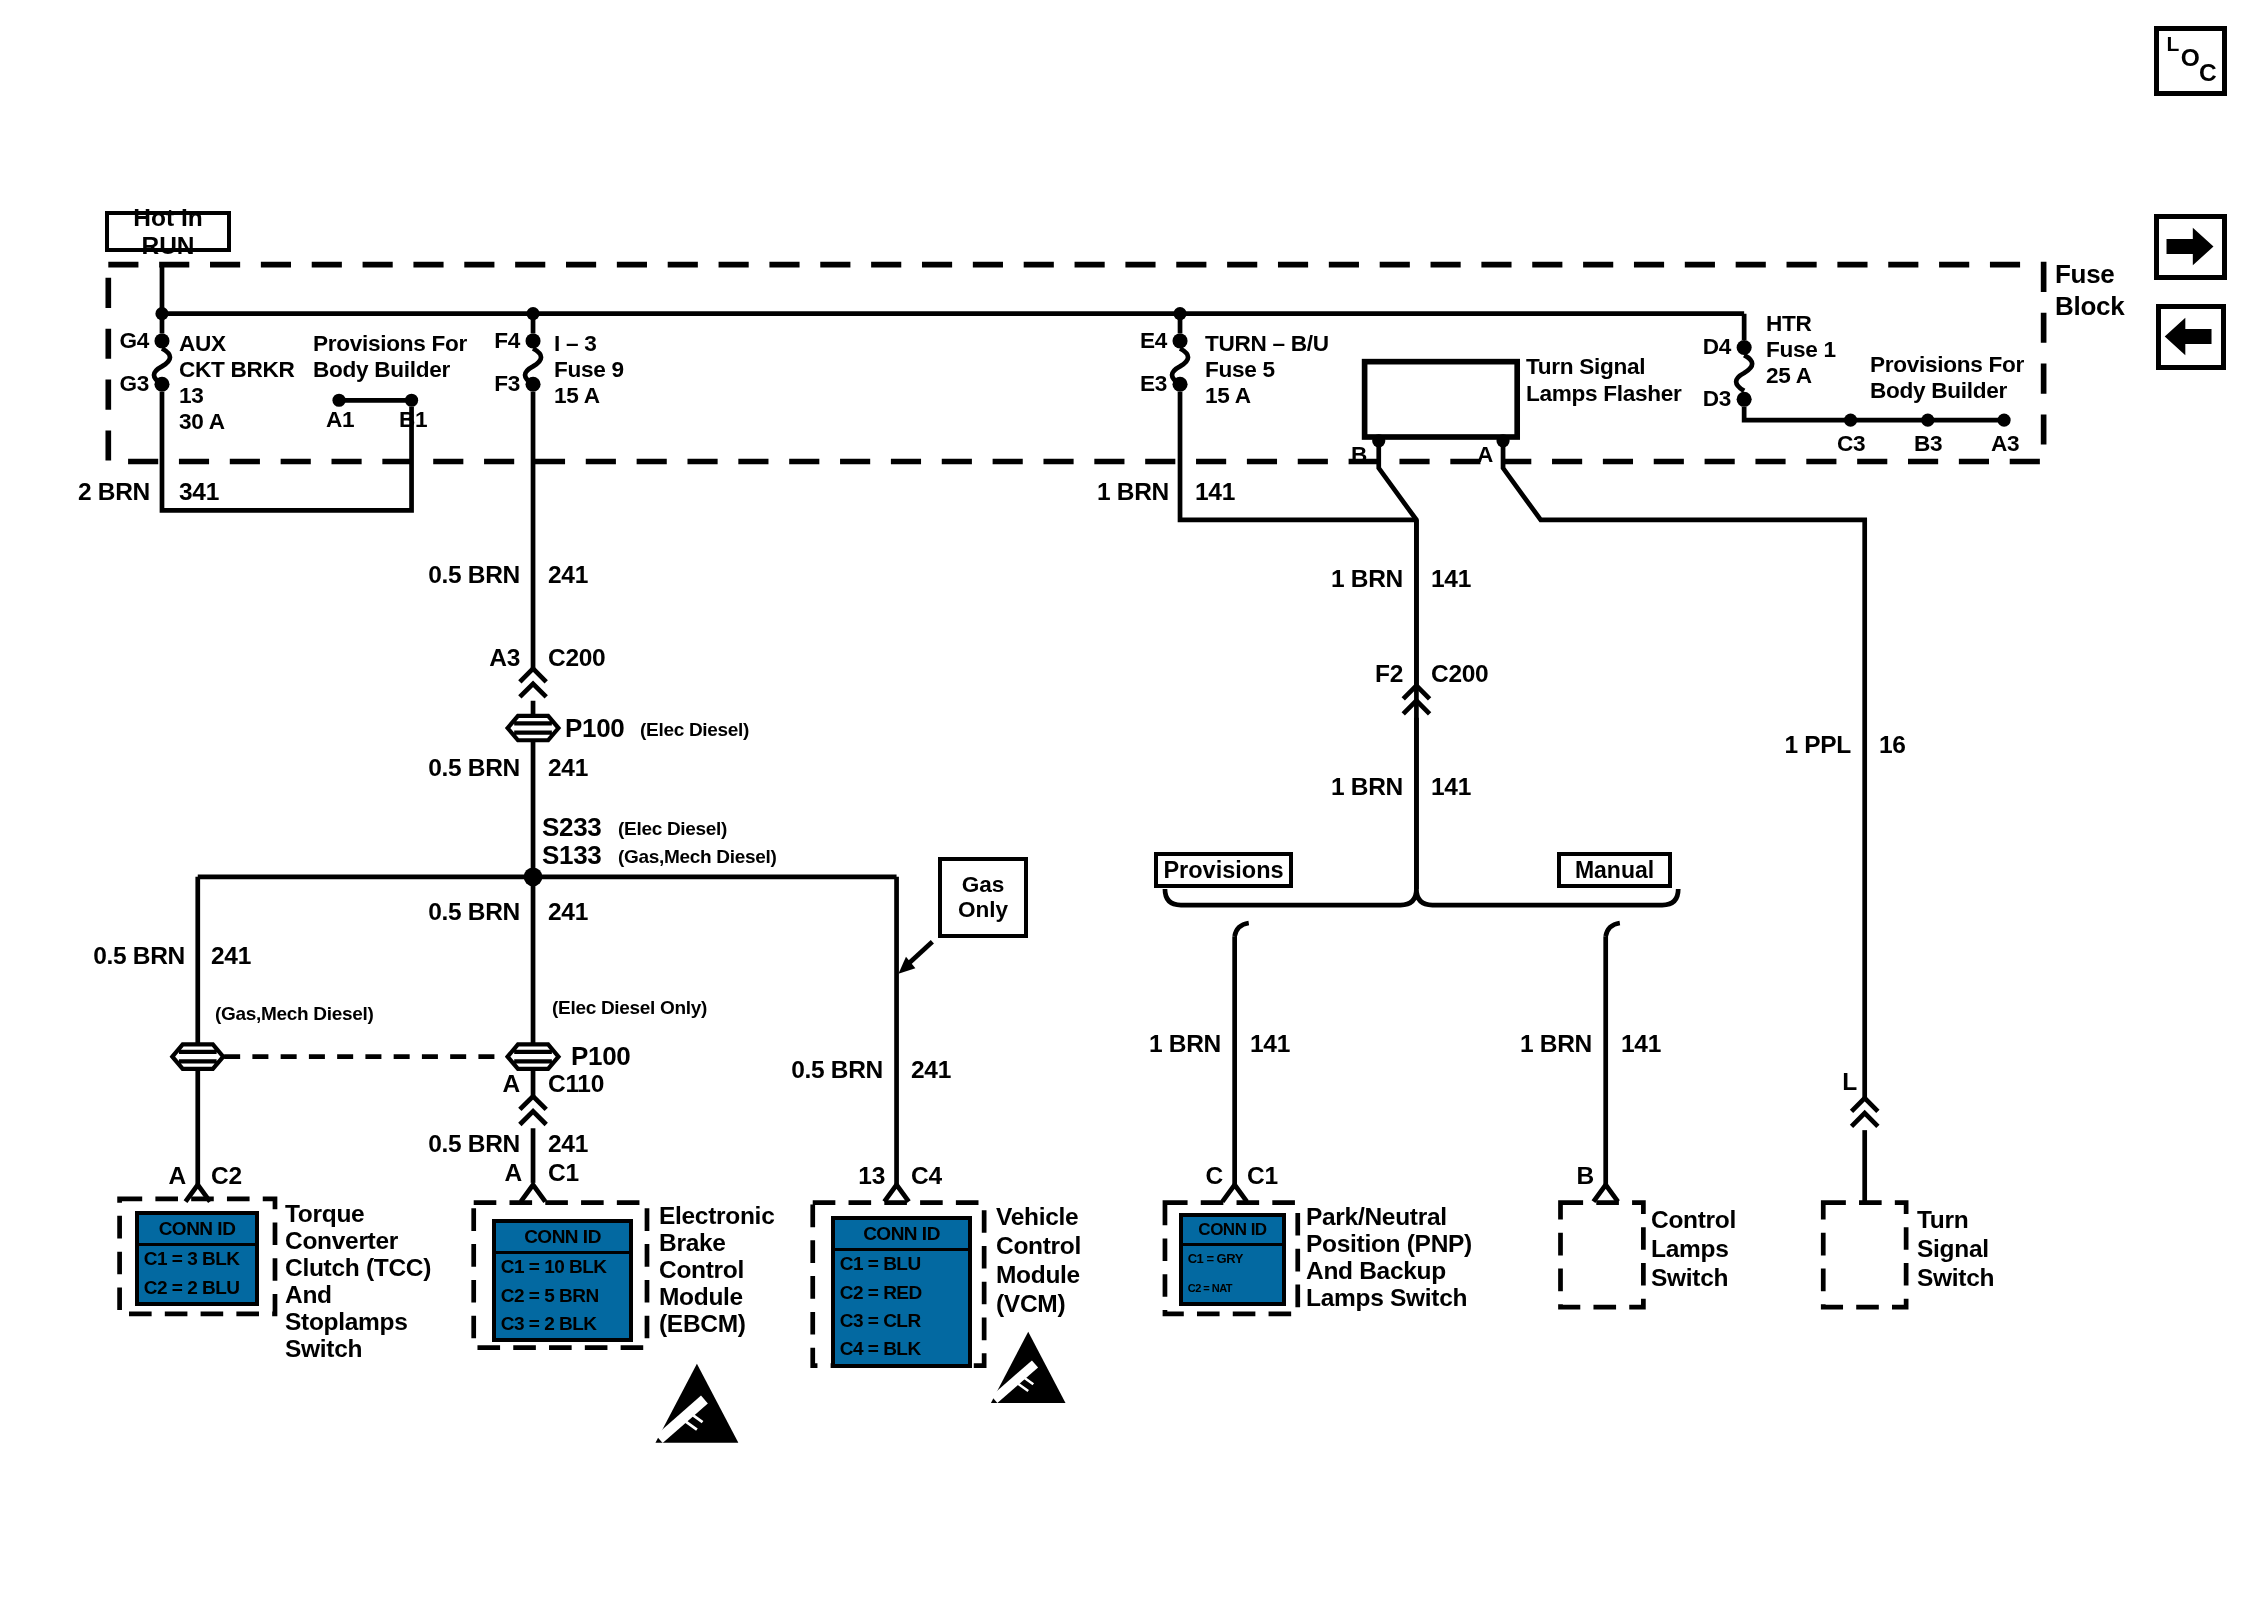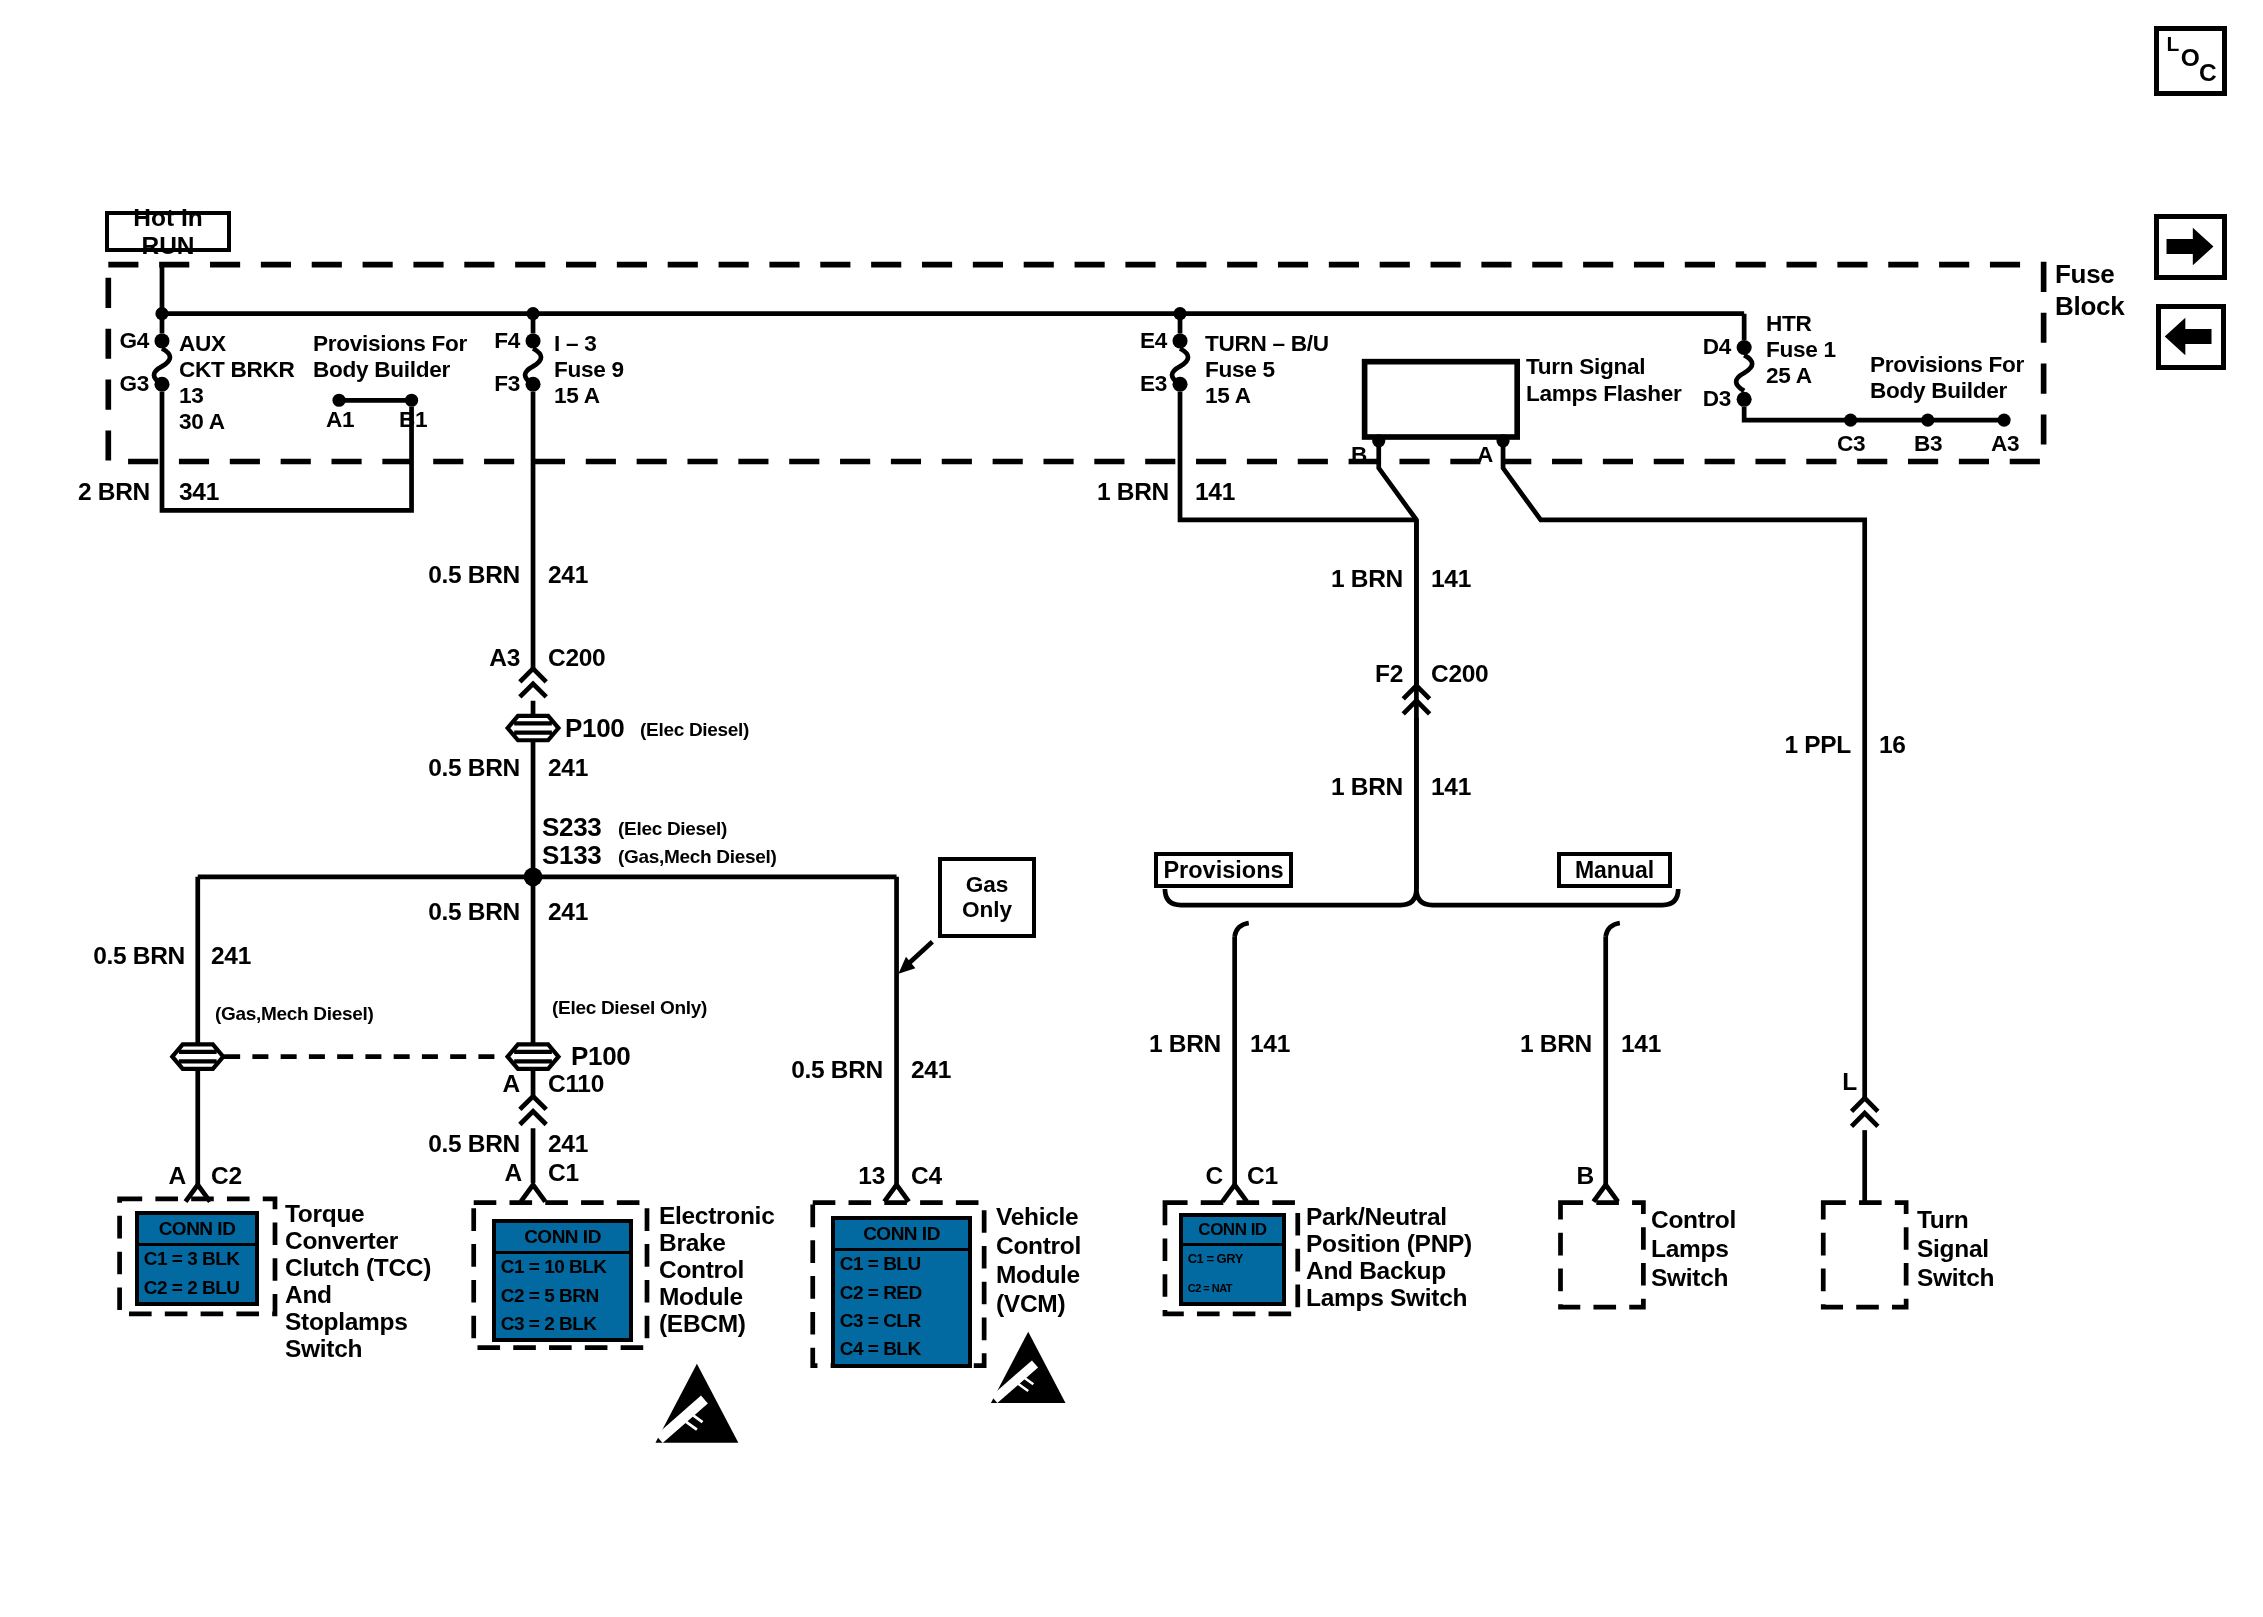--- a/index.html
+++ b/index.html
@@ -115,21 +115,21 @@
       <polygon points="42,0 86,84 -2,84" fill="#000"></polygon>
       <path d="M2,80 L50,38" stroke="#fff" stroke-width="11" fill="none"></path>
       <path d="M34,52 l14,10 M28,60 l14,10" stroke="#fff" stroke-width="3" fill="none"></path>
     </g>
   </svg>
 
   <div class="obox f26" style="left:105px;top:211px;width:126px;height:41px">
     <span>Hot In RUN</span>
   </div>
 
-  <div class="obox" style="left:938px;top:857px;width:98px;height:81px;flex-direction:column;font-size:22.6px;line-height:24.5px">
+  <div class="obox" style="left:938px;top:857px;width:90px;height:81px;flex-direction:column;font-size:22.6px;line-height:24.5px">
     <div>Gas</div>
     <div>Only</div>
   </div>
 
   <div class="obox" style="left:1154px;top:852px;width:139px;height:36px;font-size:23.5px">
     <span>Provisions</span>
   </div>
   <div class="obox" style="left:1557px;top:852px;width:115px;height:36px;font-size:23px">
     <span>Manual</span>
   </div>

